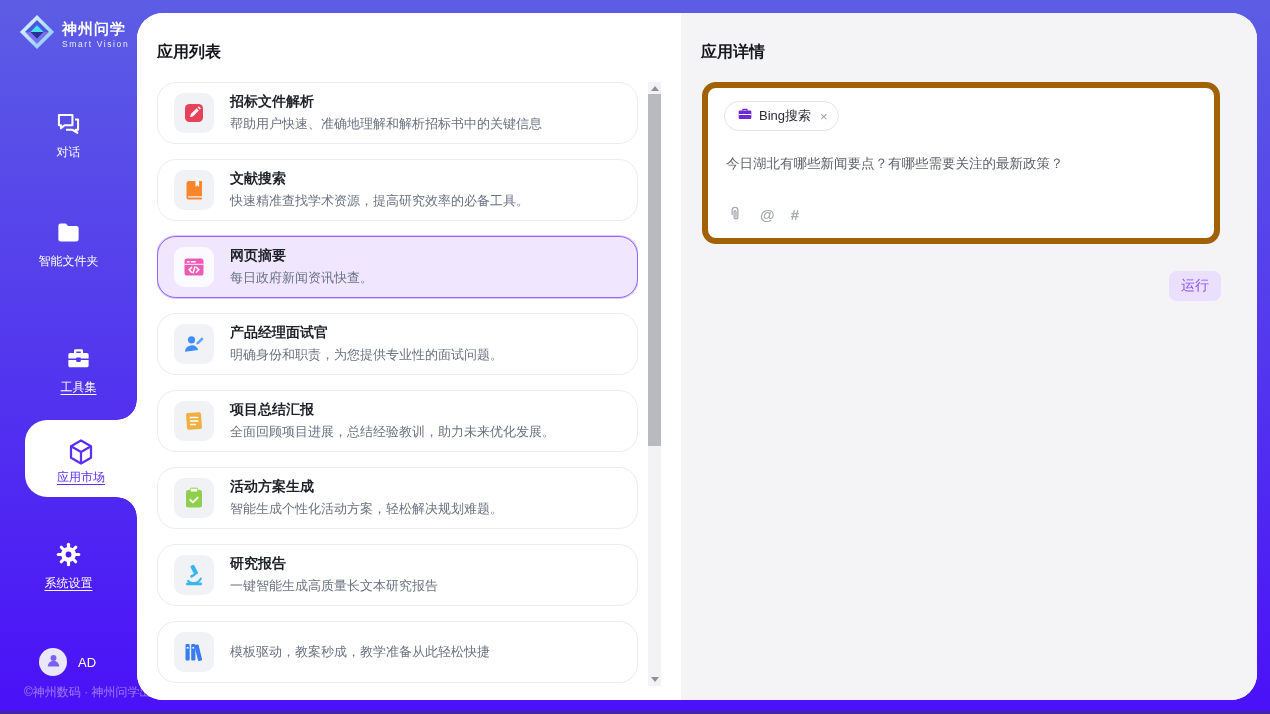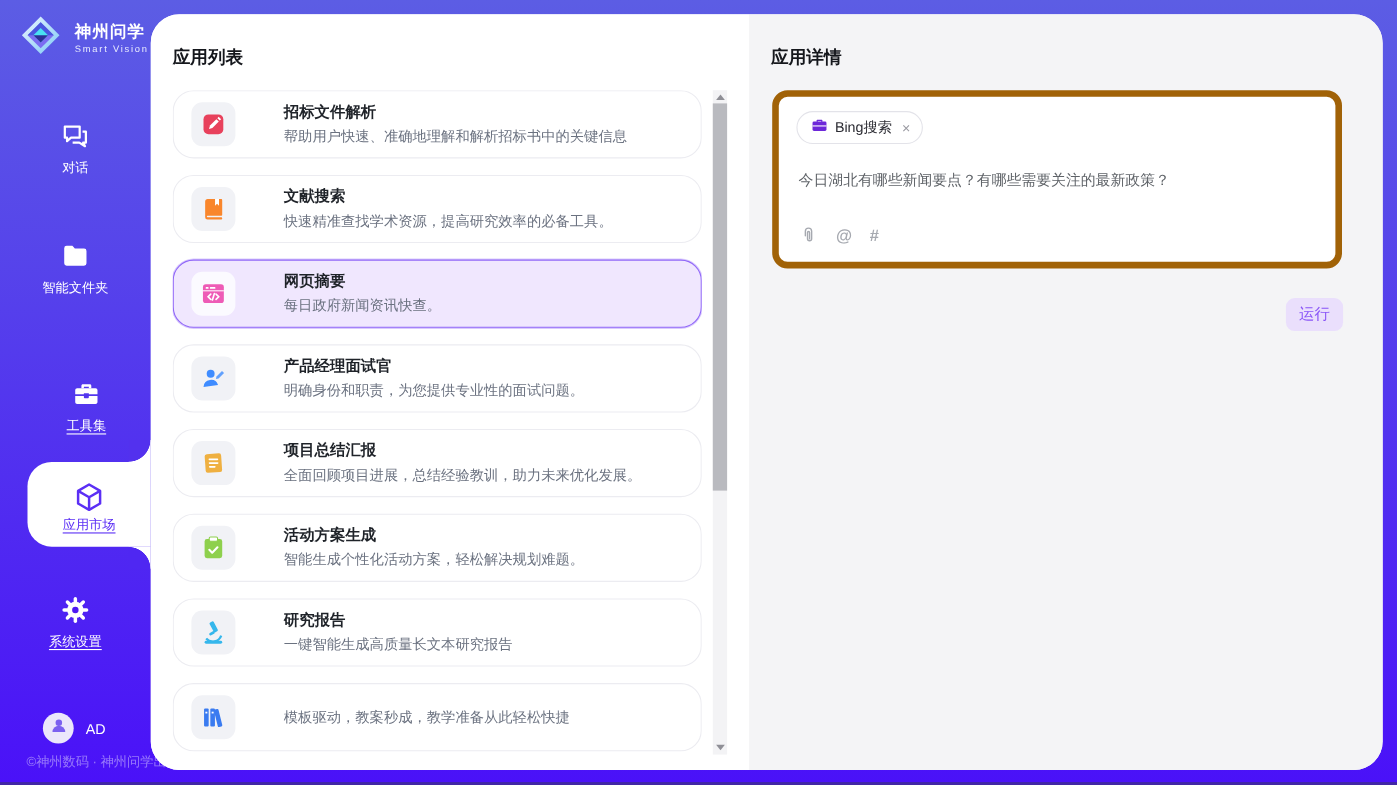--- a/index.html
+++ b/index.html
@@ -5,21 +5,21 @@
   * { margin:0; padding:0; box-sizing:border-box; }
   html,body { width:1270px; height:714px; overflow:hidden; }
   body { font-family:"Liberation Sans","DejaVu Sans",sans-serif; }
   .stage { position:relative; width:1270px; height:714px;
            background:linear-gradient(180deg,#5c5de4 0%,#4a11f8 100%); overflow:hidden; }
   .stage::after { content:''; position:absolute; left:0; right:0; bottom:0; height:3px;
            background:#3a3a5e; opacity:.55; }
 
   
   .sidebar { position:absolute; left:0; top:0; width:137px; height:714px; }
-  .logo { position:absolute; left:18px; top:13px; display:flex; align-items:center; gap:12px; }
+  .logo { position:absolute; left:18px; top:13px; display:flex; align-items:center; gap:6px; }
   .logo-name { font-size:15px; font-weight:bold; color:#fff; letter-spacing:1px; }
   .logo-sub { font-size:8.5px; color:#e8ebff; letter-spacing:1.6px; margin-top:0; }
 
   .nav-item { position:absolute; left:0; width:137px; text-align:center; cursor:pointer; }
   .nav-ic { display:block; height:30px; }
   .nav-label { display:inline-block; font-size:12px; color:#fff; margin-top:4px; }
   .nav-label.u { text-decoration:underline; text-underline-offset:3px; }
   [data-name="sidebar-item-chat"]         { top:110px; }
   [data-name="sidebar-item-smart-folder"] { top:219px; }
   [data-name="sidebar-item-toolset"]      { top:345px;padding-left:20px; }
@@ -41,21 +41,21 @@
   
   .panel { position:absolute; left:137px; top:13px; width:1120px; height:687px;
            background:#fff; border-radius:26px; overflow:hidden; display:flex; }
   .list-pane { position:relative; width:544px; background:#fff; }
   .detail-pane { position:relative; flex:1; background:#f4f4f6; }
   .pane-title { position:absolute; top:29px; left:20px; font-size:16px; font-weight:bold; color:#15171c; }
 
   
   .cards { position:absolute; left:20px; top:69px; width:481px; bottom:0; overflow:hidden; }
   .card { height:62px; margin-bottom:15px; border:1px solid #ececf1; border-radius:19px;
-          background:#fff; display:flex; align-items:center; cursor:pointer;gap:28px; }
+          background:#fff; display:flex; align-items:center; cursor:pointer; }
   .card.selected { background:#f0e7fe; border-color:#9168f8;
           box-shadow:0 0 0 1px rgba(145,104,248,.35); }
   .card-icon { flex:none; width:40px; height:40px; border-radius:10px; background:#f1f2f6;
           margin:0 16px; display:flex; align-items:center; justify-content:center; }
   .card.selected .card-icon { background:#fbfaff; }
   .card-name { font-size:14px; font-weight:bold; color:#1f2329; margin-bottom:4px; }
   .card-desc { font-size:13px; color:#6b7280; white-space:nowrap; }
 
   
   .scrollbar { position:absolute; right:20px; top:69px; width:13px; height:604px; background:#f3f3f5; }

